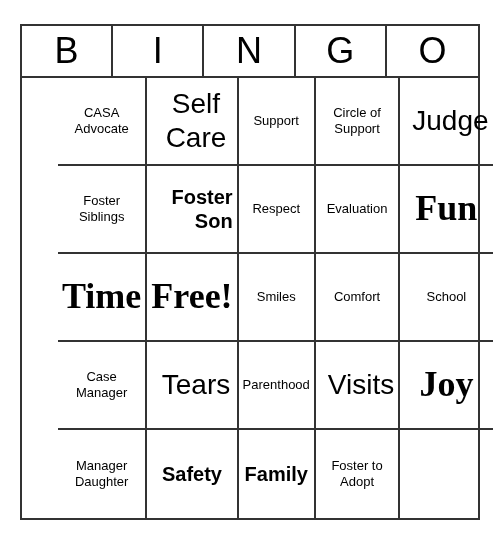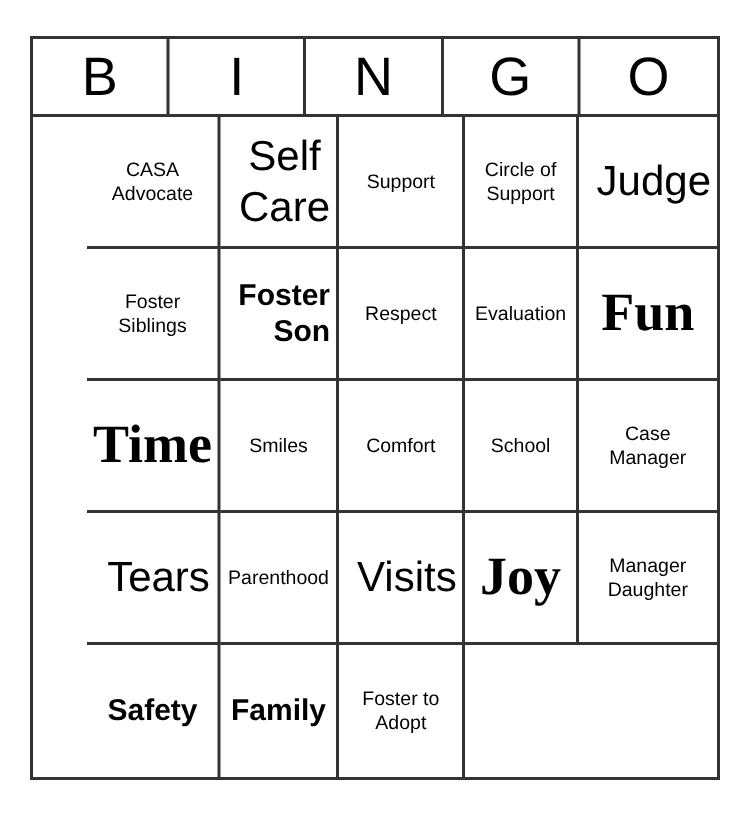--- a/index.html
+++ b/index.html
@@ -104,20 +104,21 @@
       <div class="bingo-cell large">Self Care</div>
       <div class="bingo-cell">Support</div>
       <div class="bingo-cell">Circle of Support</div>
       <div class="bingo-cell large">Judge</div>
       <div class="bingo-cell">Foster Siblings</div>
       <div class="bingo-cell medium">Foster Son</div>
       <div class="bingo-cell">Respect</div>
       <div class="bingo-cell">Evaluation</div>
       <div class="bingo-cell xlarge">Fun</div>
       <div class="bingo-cell xlarge">Time</div>
+      <div class="bingo-cell xlarge">Free!</div>
       <div class="bingo-cell">Smiles</div>
       <div class="bingo-cell">Comfort</div>
       <div class="bingo-cell">School</div>
       <div class="bingo-cell">Case Manager</div>
       <div class="bingo-cell large">Tears</div>
       <div class="bingo-cell">Parenthood</div>
       <div class="bingo-cell large">Visits</div>
       <div class="bingo-cell xlarge">Joy</div>
       <div class="bingo-cell">Manager Daughter</div>
       <div class="bingo-cell medium">Safety</div>

